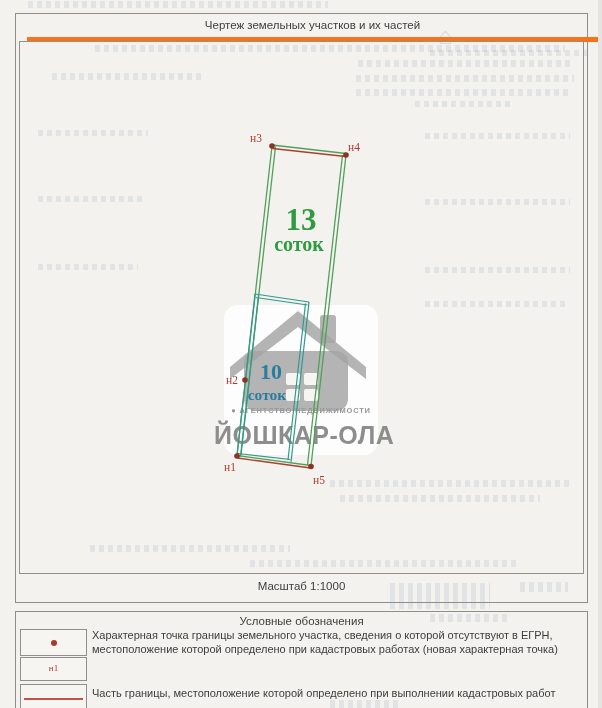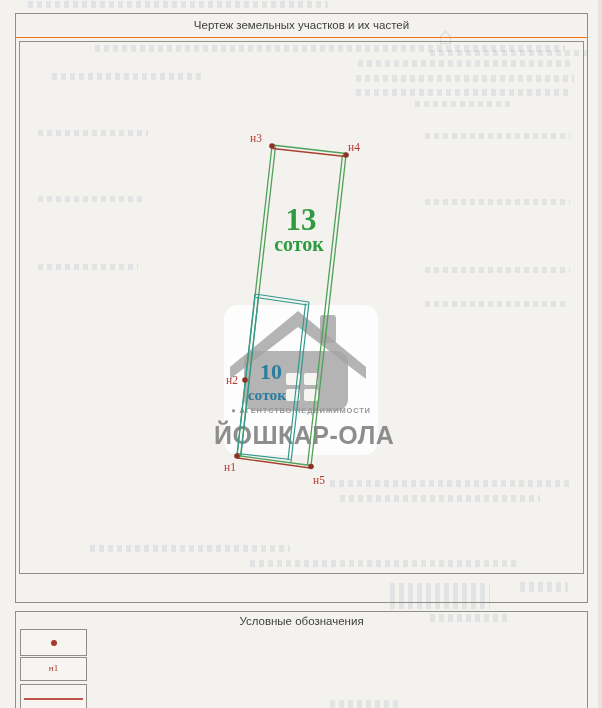--- a/index.html
+++ b/index.html
@@ -8,22 +8,22 @@
     position:relative; width:602px; height:708px; overflow:hidden;
     background:#f3f2ee;
   }
   .page::after{ 
     content:""; position:absolute; top:0; right:0; width:4px; height:100%;
     background:rgba(60,60,60,.07); pointer-events:none;
   }
   .frame { position:absolute; border:1px solid #8f8e89; box-sizing:border-box; }
   .frame-main { left:15px; top:13px; width:573px; height:590px; }
   .title-row {
-    position:absolute; left:0; top:0; width:100%; height:23px;
-    border-bottom:1px solid #f97316; line-height:23px; text-align:center;
+    position:absolute; left:11px; top:0; width:100%; height:23px;
+    border-bottom:5px solid #f97316; line-height:23px; text-align:center;
     font-size:11.5px; color:#3e3e3e;
   }
   .drawing-box { position:absolute; left:3px; top:27px; width:565px; height:533px;
     border:1px solid #929188; box-sizing:border-box; }
   .scale-row { position:absolute; left:0; top:566px; width:100%; text-align:center;
     font-size:11.5px; color:#3e3e3e; }
   .frame-legend { left:15px; top:611px; width:573px; height:113px; border-bottom:none; }
   .legend-title { position:absolute; left:0; top:3px; width:100%; text-align:center;
     font-size:11.5px; color:#3e3e3e; }
   .swatch { position:absolute; border:1px solid #8f8e89; box-sizing:border-box;
@@ -79,20 +79,23 @@
 
   <div class="onrealt">
     <span class="glyph">⌂</span>
   </div>
 
   <div class="frame frame-main">
     <div class="title-row">
       <span>Чертеж земельных участков и их частей</span>
     </div>
     <div class="drawing-box"></div>
+    <div class="scale-row">
+      <span>Масштаб 1:1000</span>
+    </div>
   </div>
 
   <div class="agency-card">
     <svg width="154" height="115" viewBox="0 0 154 115">
       <g fill="#a3a3a3" fill-opacity="0.82">
         <rect x="96" y="10" width="16" height="28" rx="3"></rect>
         <path d="M6 62 L74 6 L142 62 L142 74 L74 22 L6 74 Z"></path>
         <rect x="20" y="46" width="104" height="60" rx="12"></rect>
       </g>
       <g fill="#f6f5f2">
@@ -168,14 +171,16 @@
   <div class="swatch" style="top:629px;height:27px">
     <span class="swatch-dot"></span>
   </div>
   <div class="swatch" style="top:657px;height:24px">
     <span class="swatch-n1">н1</span>
   </div>
   <div class="swatch" style="top:684px;height:27px">
     <span class="swatch-line"></span>
   </div>
 
+  <div class="legend-text" style="top:629px">Характерная точка границы земельного участка, сведения о которой отсутствуют в ЕГРН, местоположение которой определено при кадастровых работах (новая характерная точка)</div>
+  <div class="legend-text" style="top:687px">Часть границы, местоположение которой определено при выполнении кадастровых работ</div>
 
 </div>
 
 </body></html>

